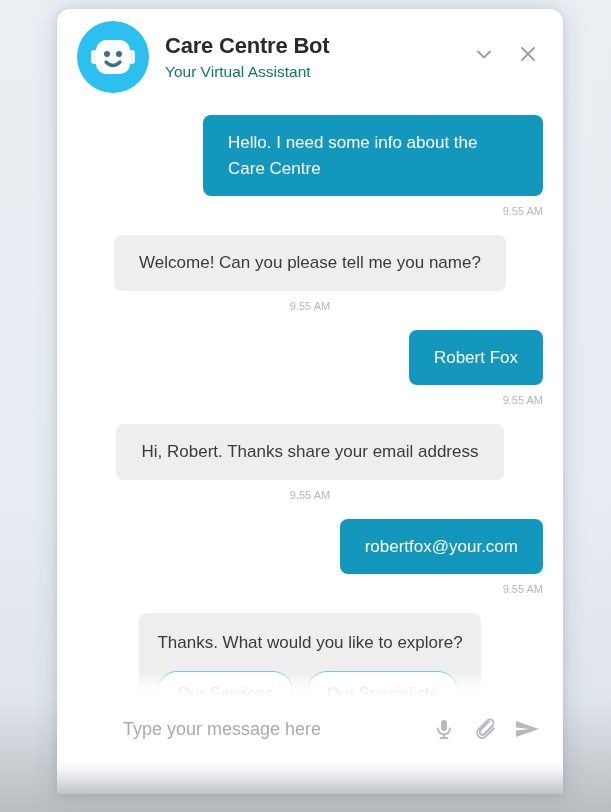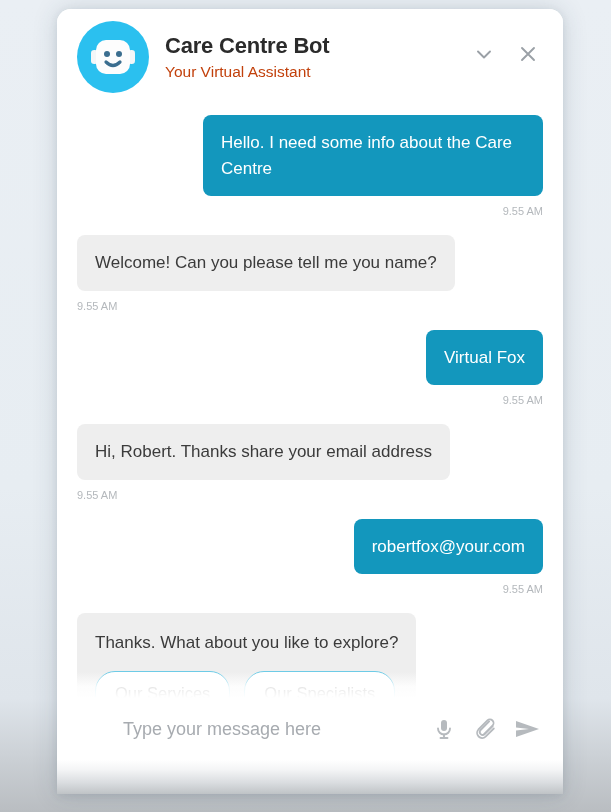--- a/index.html
+++ b/index.html
@@ -70,21 +70,21 @@
   }
   .bot-name {
     font-size: 22px;
     font-weight: bold;
     color: #2b2b2b;
     letter-spacing: -0.2px;
     line-height: 1.2;
   }
   .bot-subtitle {
     font-size: 15.5px;
-    color: #c2410c;
+    color: #0f766e;
     margin-top: 4px;
     line-height: 1.2;
   }
 
   .header-actions {
     display: flex;
     align-items: center;
     gap: 18px;
     flex: 0 0 auto;
     margin-bottom: 6px;
@@ -102,25 +102,25 @@
   
   .messages {
     flex: 1 1 auto;
     padding: 10px 20px 0 20px;
     overflow: hidden;
     position: relative;
   }
 
   .msg-row { display: flex; flex-direction: column; margin-bottom: 8px; }
   .msg-row.out { align-items: flex-end; }
-  .msg-row.in  { align-items: flex-start; }
+  .msg-row.in  { align-items: center; }
 
   .bubble {
     max-width: 340px;
-    padding: 15px 18px;
+    padding: 15px 25px;
     font-size: 17px;
     line-height: 1.5;
     word-wrap: break-word;
   }
   .bubble.out {
     background: #1397bd;
     color: #ffffff;
     border-radius: 8px;
   }
   .bubble.in {
@@ -271,37 +271,37 @@
       <div class="bubble out">Hello. I need some info about the Care Centre</div>
       <div class="timestamp">9.55 AM</div>
     </div>
 
     <div class="msg-row in">
       <div class="bubble in">Welcome! Can you please tell me you name?</div>
       <div class="timestamp">9.55 AM</div>
     </div>
 
     <div class="msg-row out">
-      <div class="bubble out">Virtual Fox</div>
+      <div class="bubble out">Robert Fox</div>
       <div class="timestamp">9.55 AM</div>
     </div>
 
     <div class="msg-row in">
       <div class="bubble in">Hi, Robert. Thanks share your email address</div>
       <div class="timestamp">9.55 AM</div>
     </div>
 
     <div class="msg-row out">
       <div class="bubble out">robertfox@your.com</div>
       <div class="timestamp">9.55 AM</div>
     </div>
 
     <div class="msg-row in">
       <div class="bubble in quick">
-        <div class="quick-prompt">Thanks. What about you like to explore?</div>
+        <div class="quick-prompt">Thanks. What would you like to explore?</div>
         <div class="chips">
           <div class="chip">Our Services</div>
           <div class="chip">Our Specialists</div>
         </div>
       </div>
     </div>
 
   </div>
 
   <div class="composer-wrap">

